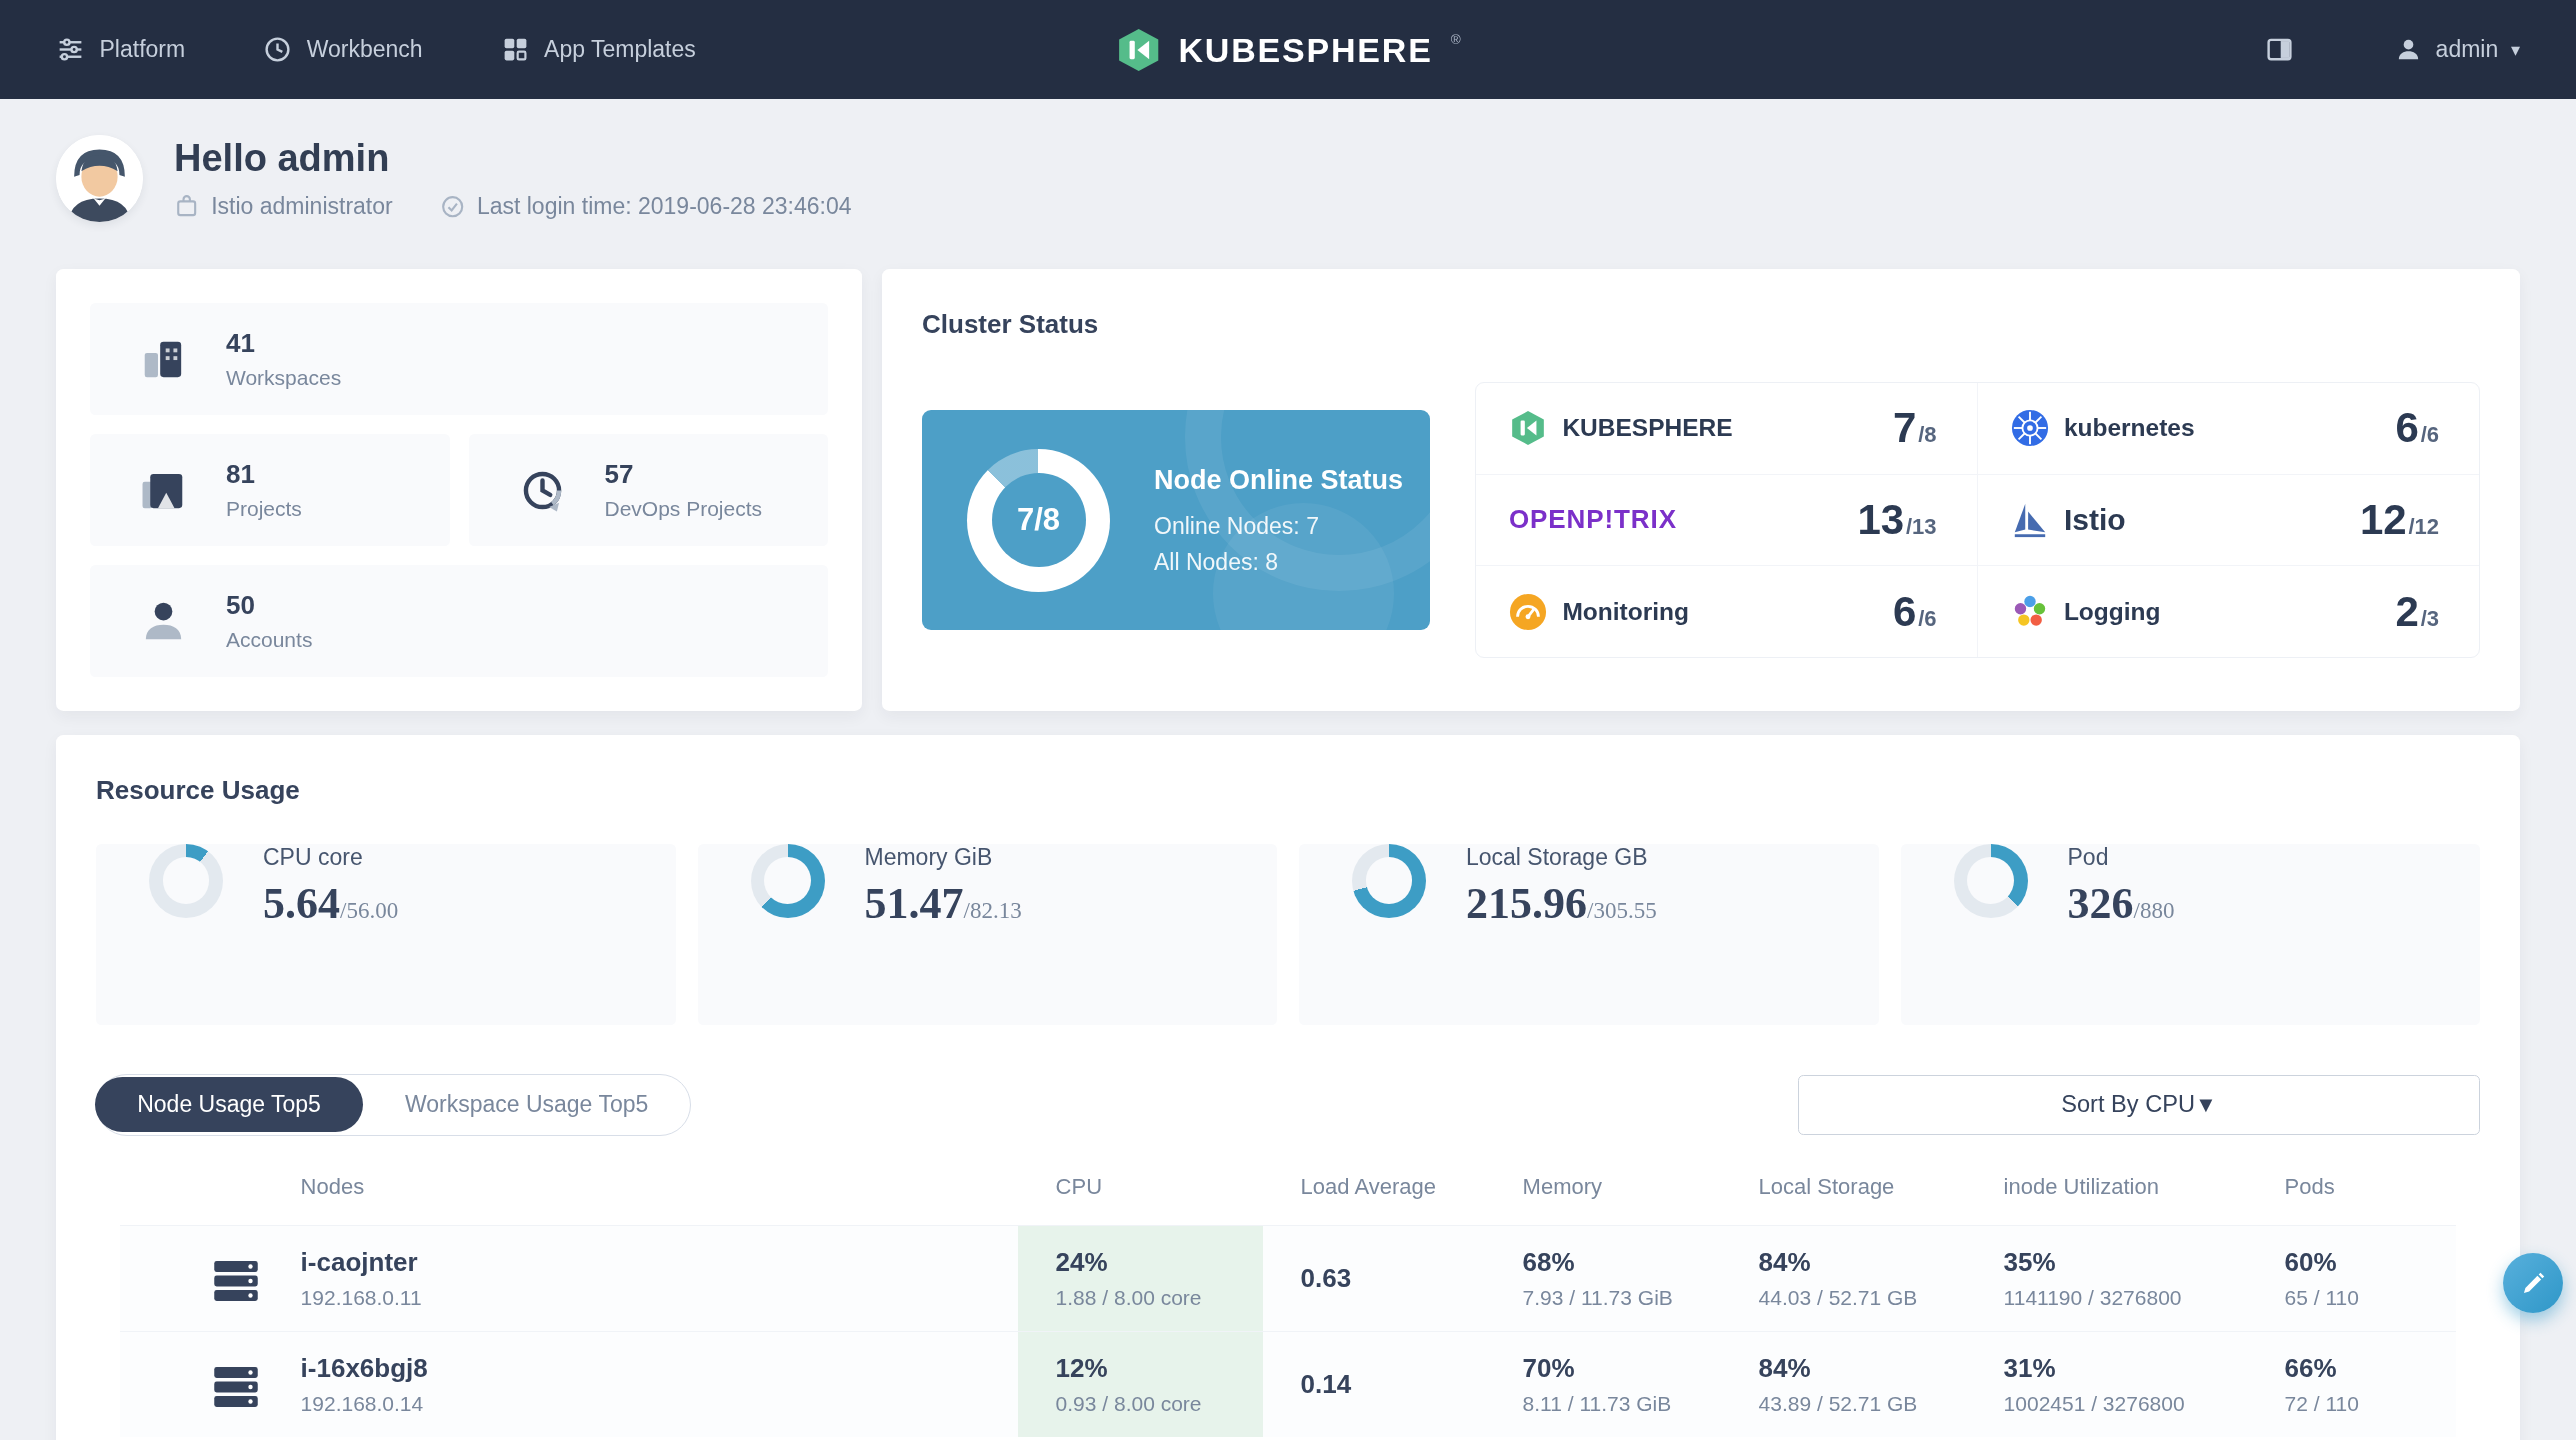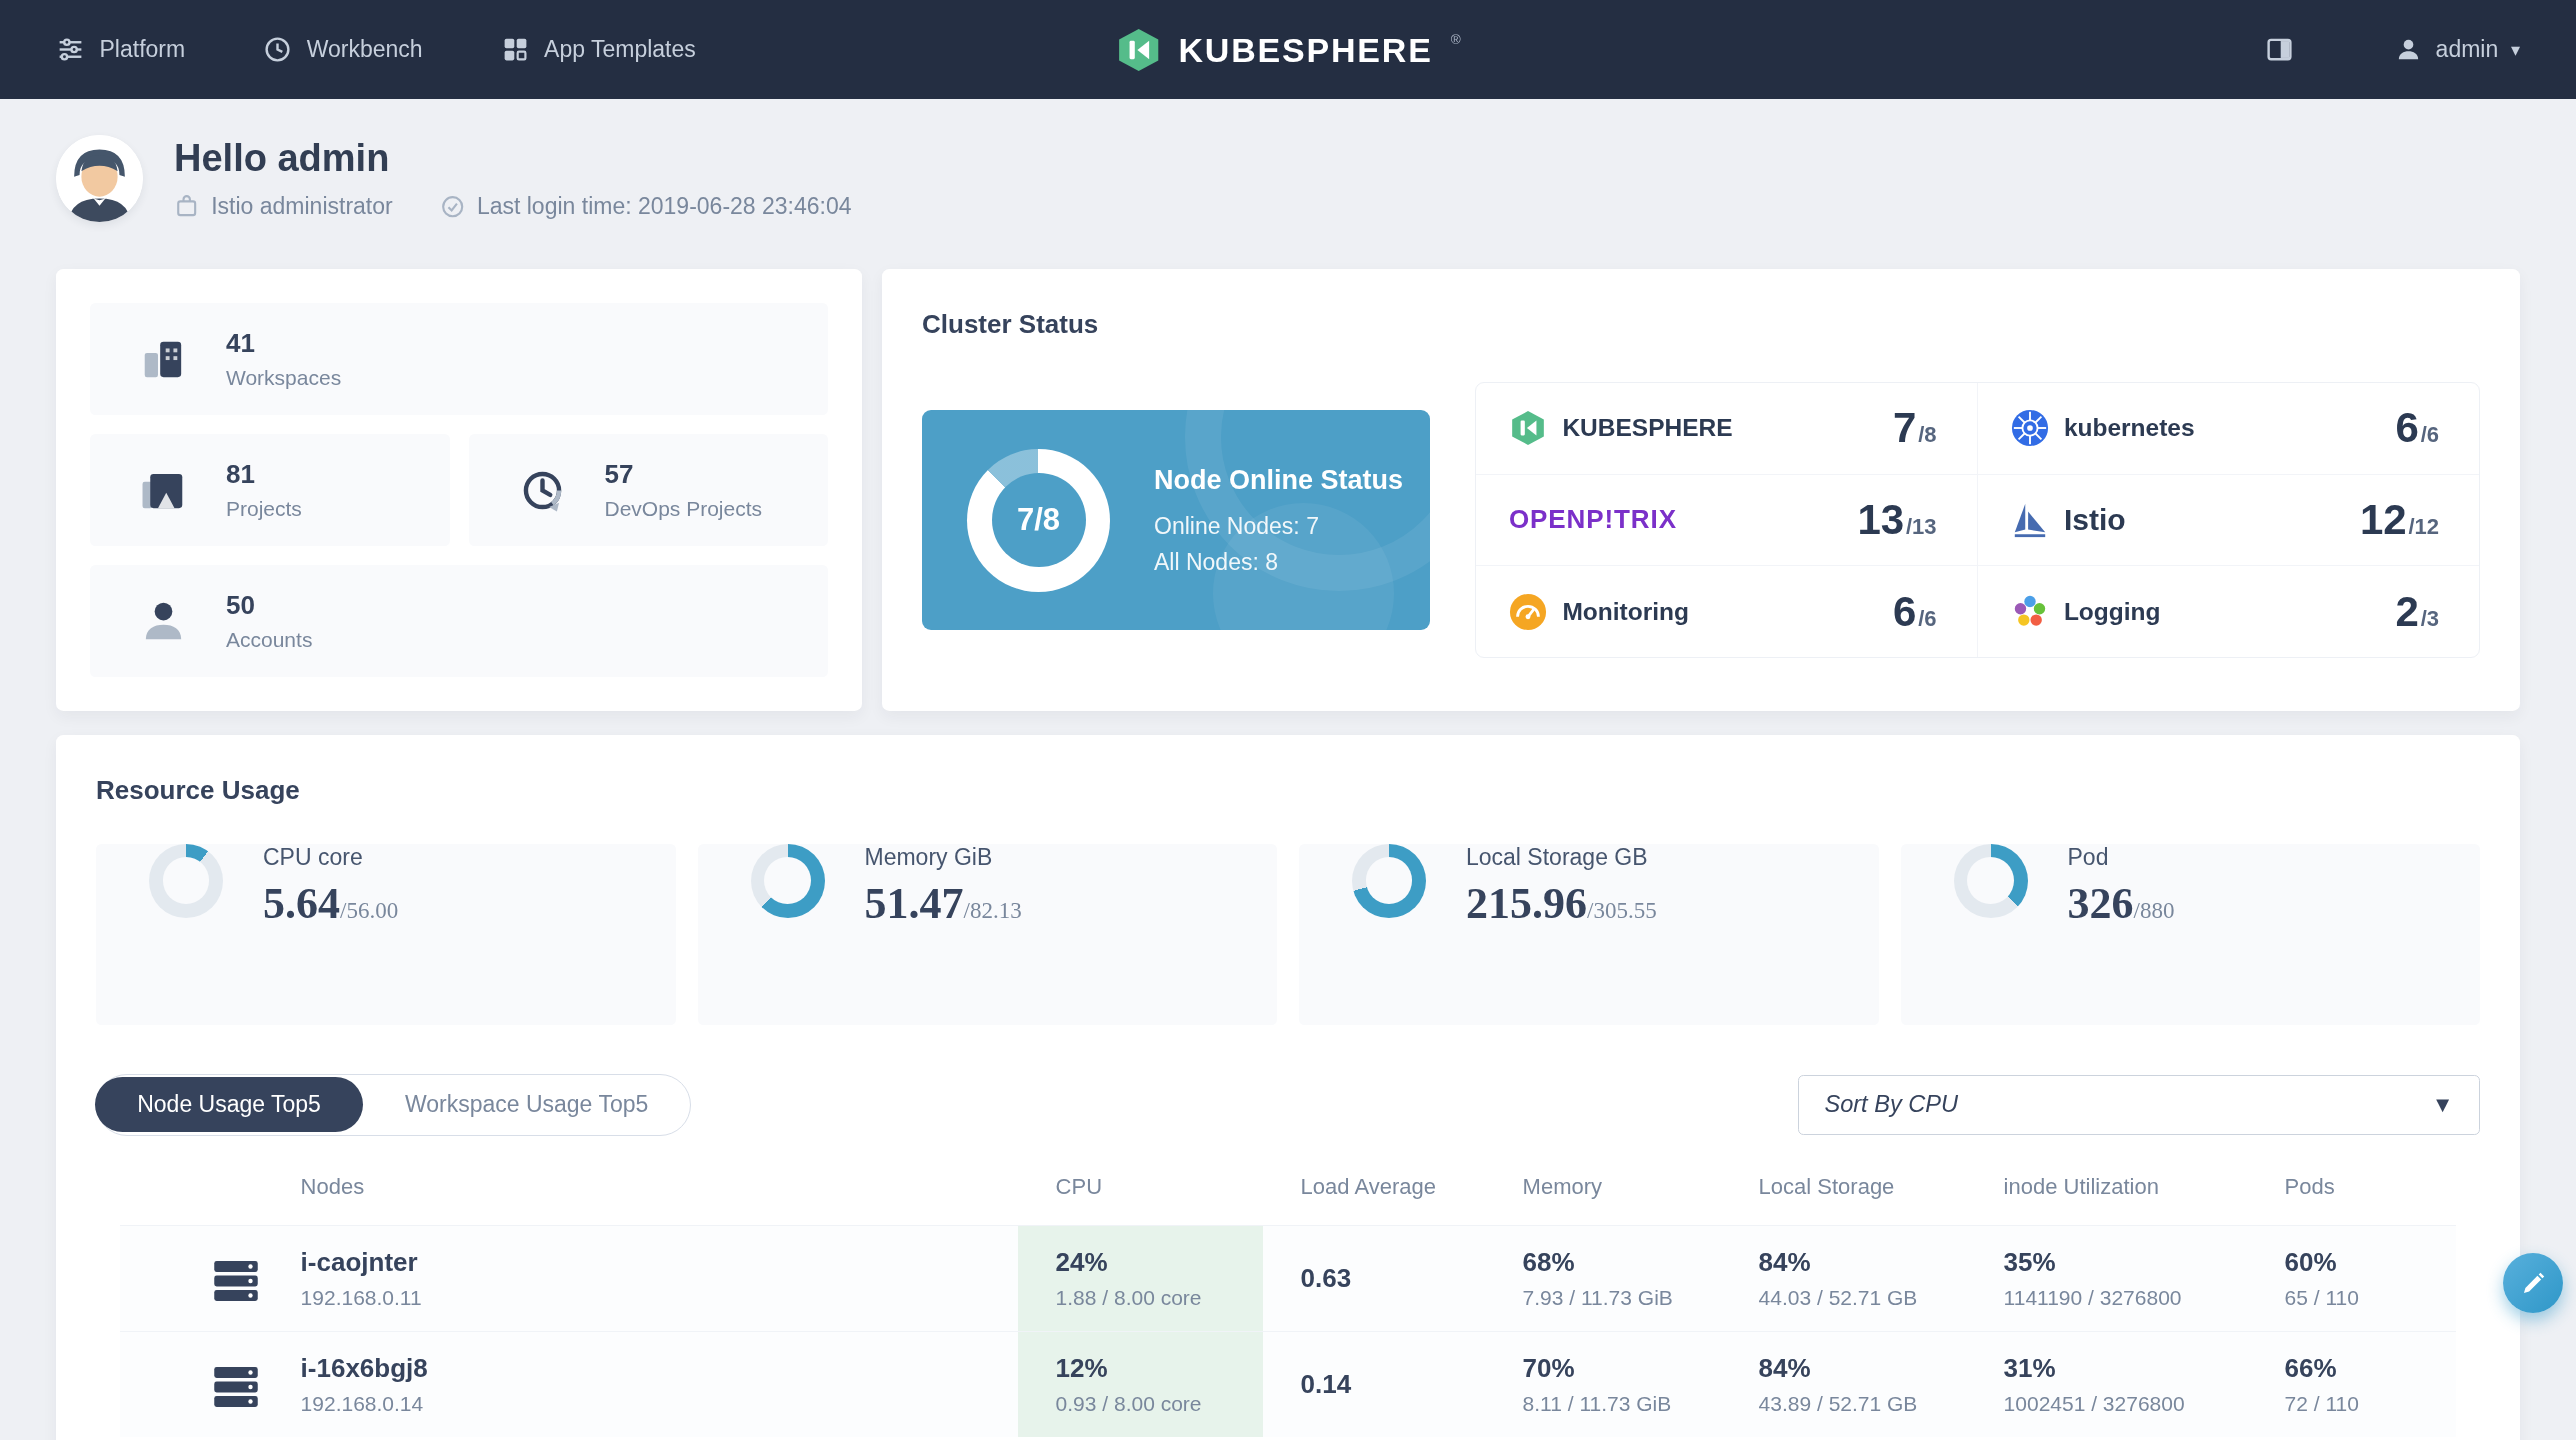--- a/index.html
+++ b/index.html
@@ -101,22 +101,22 @@
   .gval { font-size:44px; font-weight:700; color:#36435c; }
   .gtot { font-size:23px; color:#79879c; }
 
   .controls { display:flex; justify-content:space-between; align-items:center; margin-top:49px; }
   .tabs { display:inline-flex; align-items:center; border:1.8px solid #d8dee8;
           border-radius:36px; background:#fff; height:62px; }
   .tab { padding:0 42px; height:62px; display:flex; align-items:center; border-radius:36px;
          font-size:23px; color:#79879c; cursor:pointer; white-space:nowrap; }
   .tab.active { background:#36435c; color:#fff; height:55px; margin:-1.8px 0 -1.8px -1.8px; }
   .select { width:682px; height:60px; border:1.8px solid #ccd3dd; border-radius:5.4px; background:#fff;
-            display:flex; align-items:center; justify-content:space-between; padding:0 25.4px;
-            font-size:23.6px; color:#36435c; cursor:pointer;font-style:italic; }
+            display:flex; align-items:center; justify-content:center; padding:0 25.4px;
+            font-size:23.6px; color:#36435c; cursor:pointer; }
   .select .caret-down { font-size:22px; color:#36435c; }
 
   .table { margin:38px 23.6px 0; }
   .thead, .trow { display:grid;
         grid-template-columns:181px 717px 245px 222px 236px 245px 281px 1fr; }
   .thead { color:#79879c; font-size:22px; padding-bottom:25.4px; }
   .thead > div { padding-left:38px; }
   .thead > .h-spacer, .thead > .h-nodes { padding-left:0; }
   .trow { background:#fcfdfe; border-top:1.8px solid #f0f3f7; min-height:106px; align-items:stretch; }
   .cell { display:flex; flex-direction:column; justify-content:center; padding-left:38px; }

